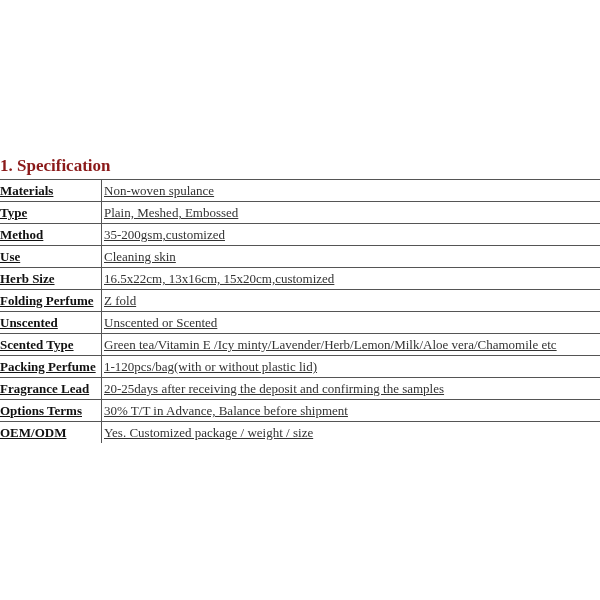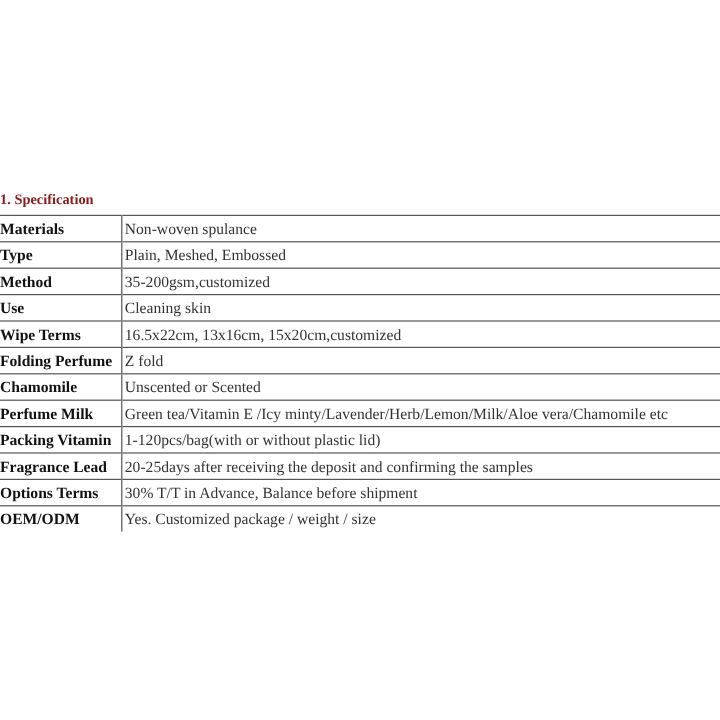--- a/index.html
+++ b/index.html
@@ -1,19 +1,19 @@
 <!DOCTYPE html>
 <html><head>
   <meta charset="utf-8">
   <style>
     html, body { margin:0; padding:0; background:#ffffff; width:600px; height:600px; overflow:hidden; }
     body { font-family: "Liberation Serif", "DejaVu Serif", serif; color:#222; position:relative; }
-    .title { position:absolute; left:0; top:156px; font-size:12px; font-weight:bold; color:#8b1a1a; margin:0; line-height:20px; }
+    .title { position:absolute; left:0; top:156px; font-size:17px; font-weight:bold; color:#8b1a1a; margin:0; line-height:20px; }
     table { position:absolute; left:0; top:179px; border-collapse:collapse; width:640px; font-size:13px; }
-    td { padding:0 1px; height:21px; line-height:21px; white-space:nowrap; }
+    td { padding:0 1px; height:21px; line-height:21px; white-space:nowrap;text-decoration:underline; }
     tr { border-top:1.5px solid #555; }
     td.k { font-weight:bold; color:#111; width:100px; border-right:1.5px solid #555; padding-left:0; }
     td.v { color:#333; padding-left:2px; }
   </style>
 </head>
 <body>
 
 <h2 class="title">1. Specification</h2>
 
 <table>
@@ -28,37 +28,37 @@
     </tr>
     <tr>
       <td class="k">Method</td>
       <td class="v">35-200gsm,customized</td>
     </tr>
     <tr>
       <td class="k">Use</td>
       <td class="v">Cleaning skin</td>
     </tr>
     <tr>
-      <td class="k">Wipe Terms</td>
+      <td class="k">Herb Size</td>
       <td class="v">16.5x22cm, 13x16cm, 15x20cm,customized</td>
     </tr>
     <tr>
       <td class="k">Folding Perfume</td>
       <td class="v">Z fold</td>
     </tr>
     <tr>
-      <td class="k">Chamomile</td>
+      <td class="k">Unscented</td>
       <td class="v">Unscented or Scented</td>
     </tr>
     <tr>
-      <td class="k">Perfume Milk</td>
+      <td class="k">Scented Type</td>
       <td class="v">Green tea/Vitamin E /Icy minty/Lavender/Herb/Lemon/Milk/Aloe vera/Chamomile etc</td>
     </tr>
     <tr>
-      <td class="k">Packing Vitamin</td>
+      <td class="k">Packing Perfume</td>
       <td class="v">1-120pcs/bag(with or without plastic lid)</td>
     </tr>
     <tr>
       <td class="k">Fragrance Lead</td>
       <td class="v">20-25days after receiving the deposit and confirming the samples</td>
     </tr>
     <tr>
       <td class="k">Options Terms</td>
       <td class="v">30% T/T in Advance, Balance before shipment</td>
     </tr>

